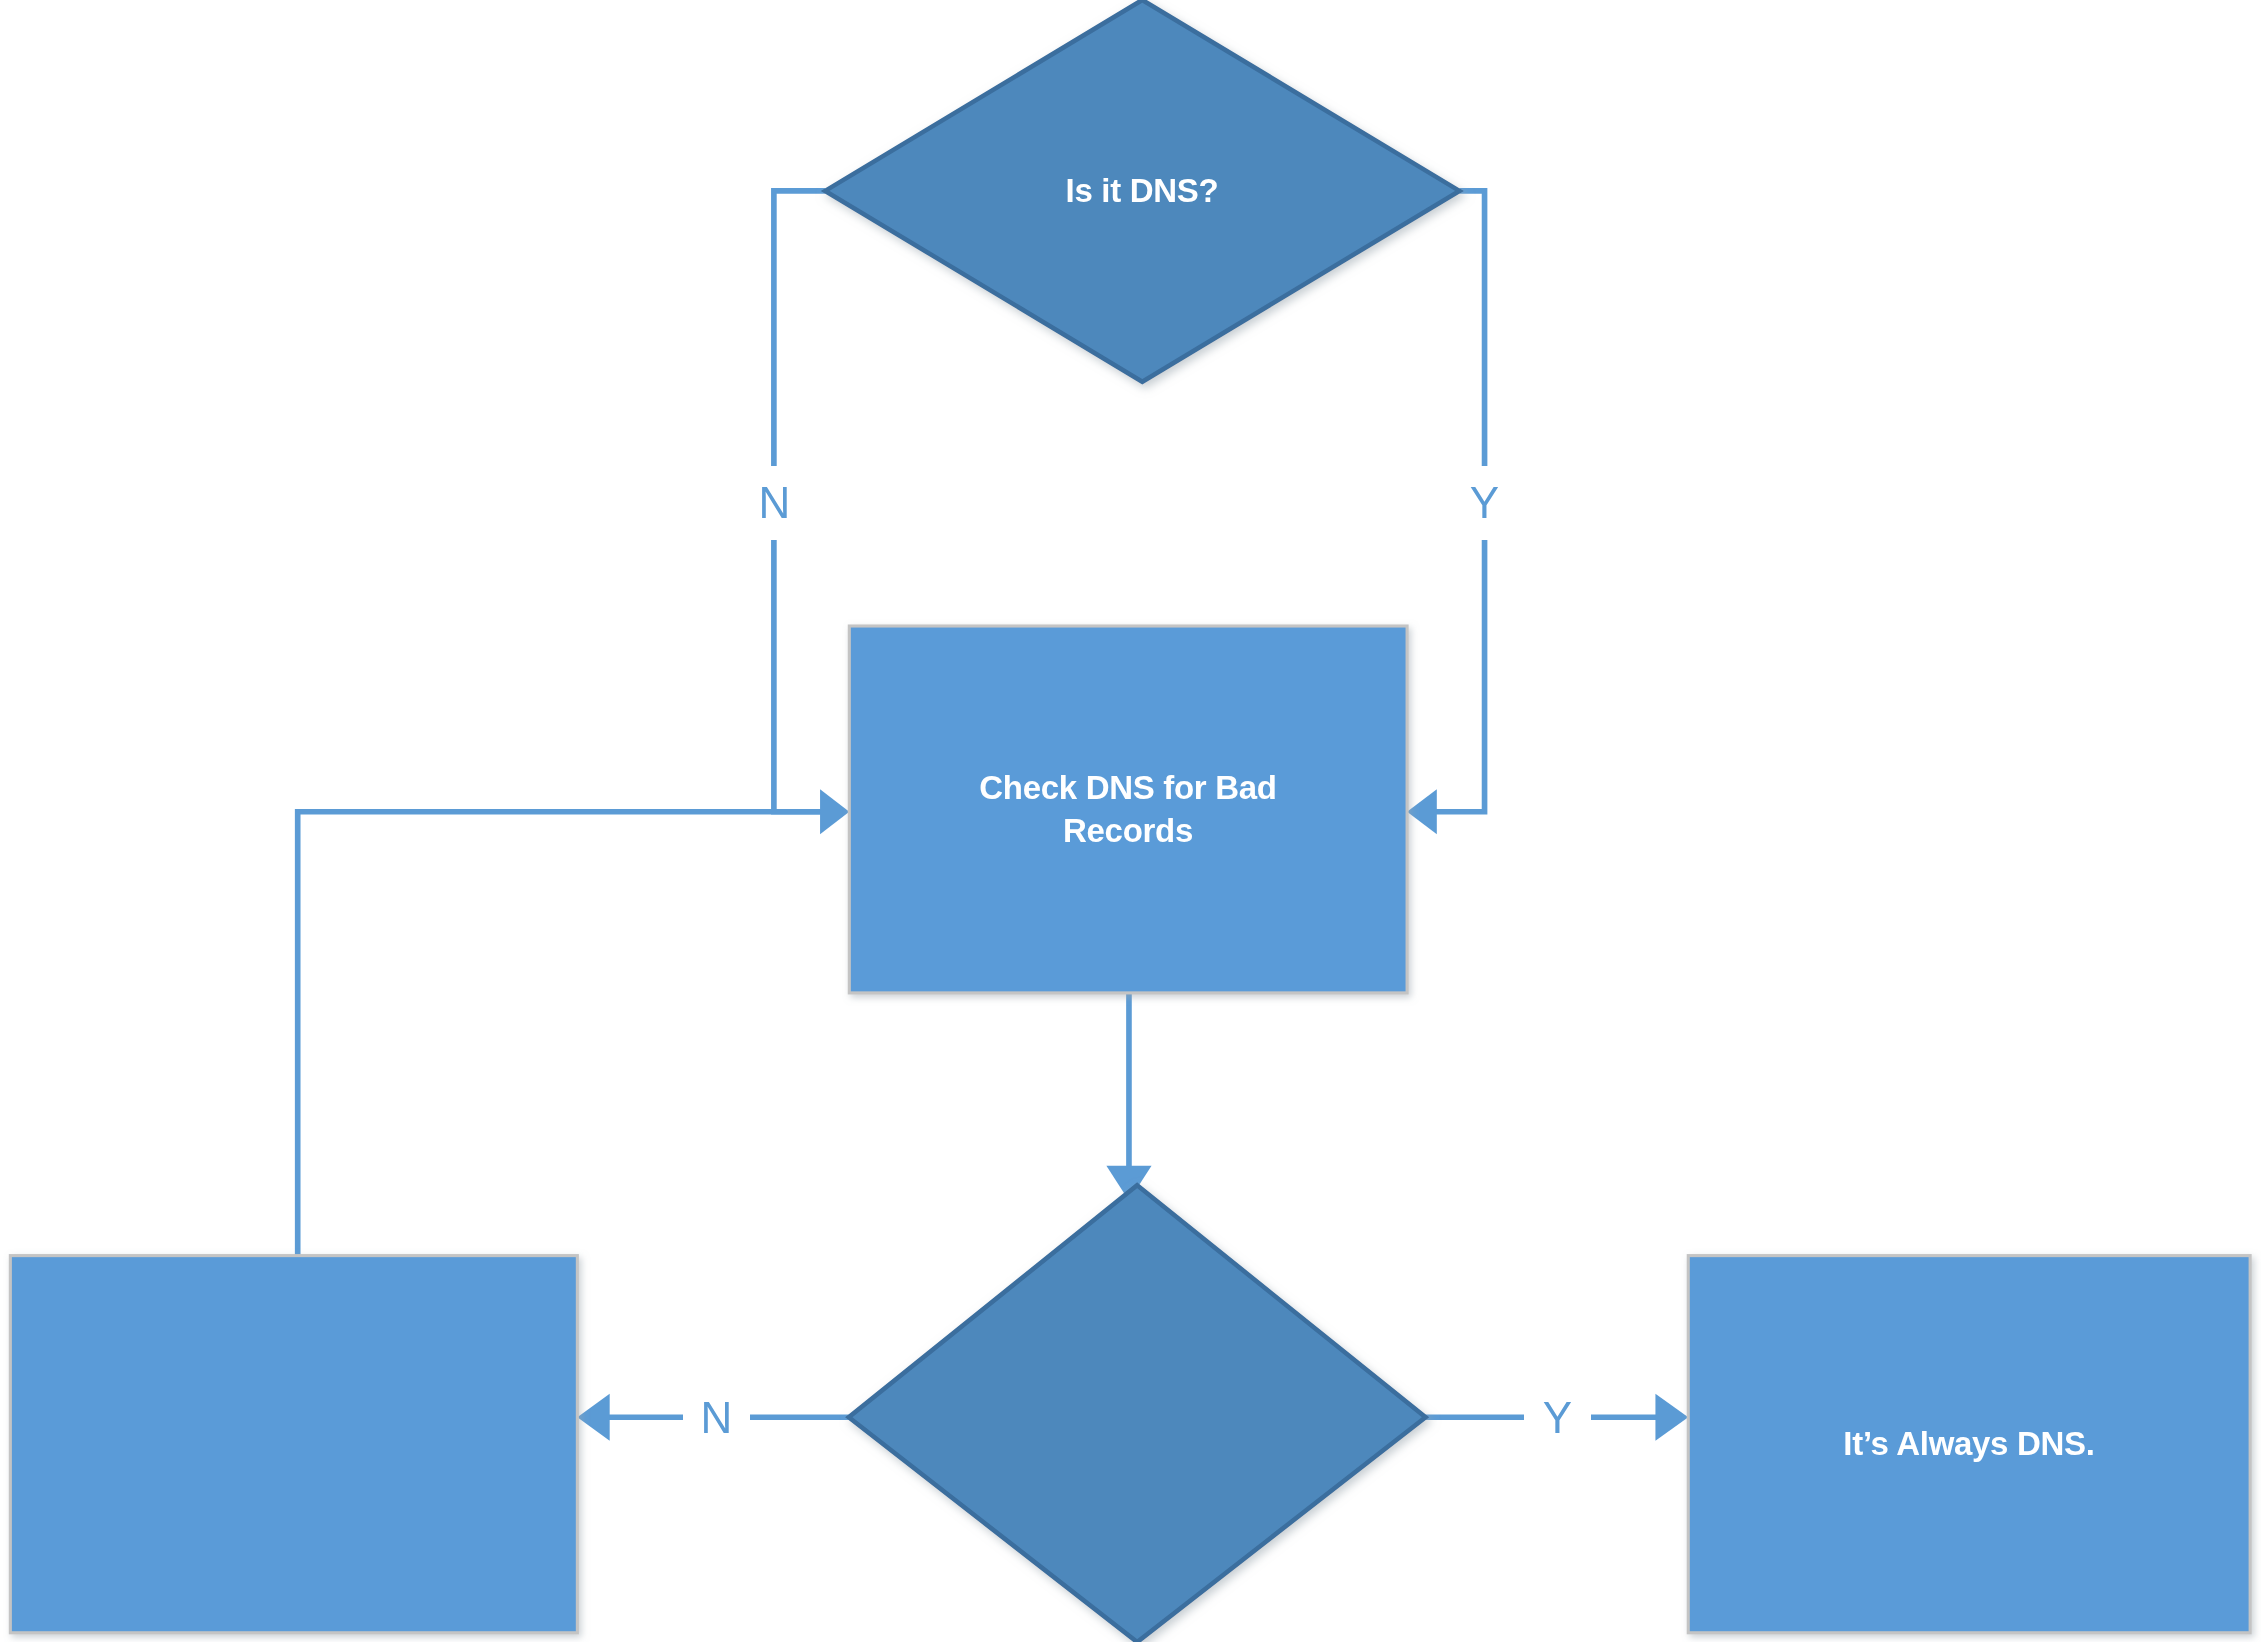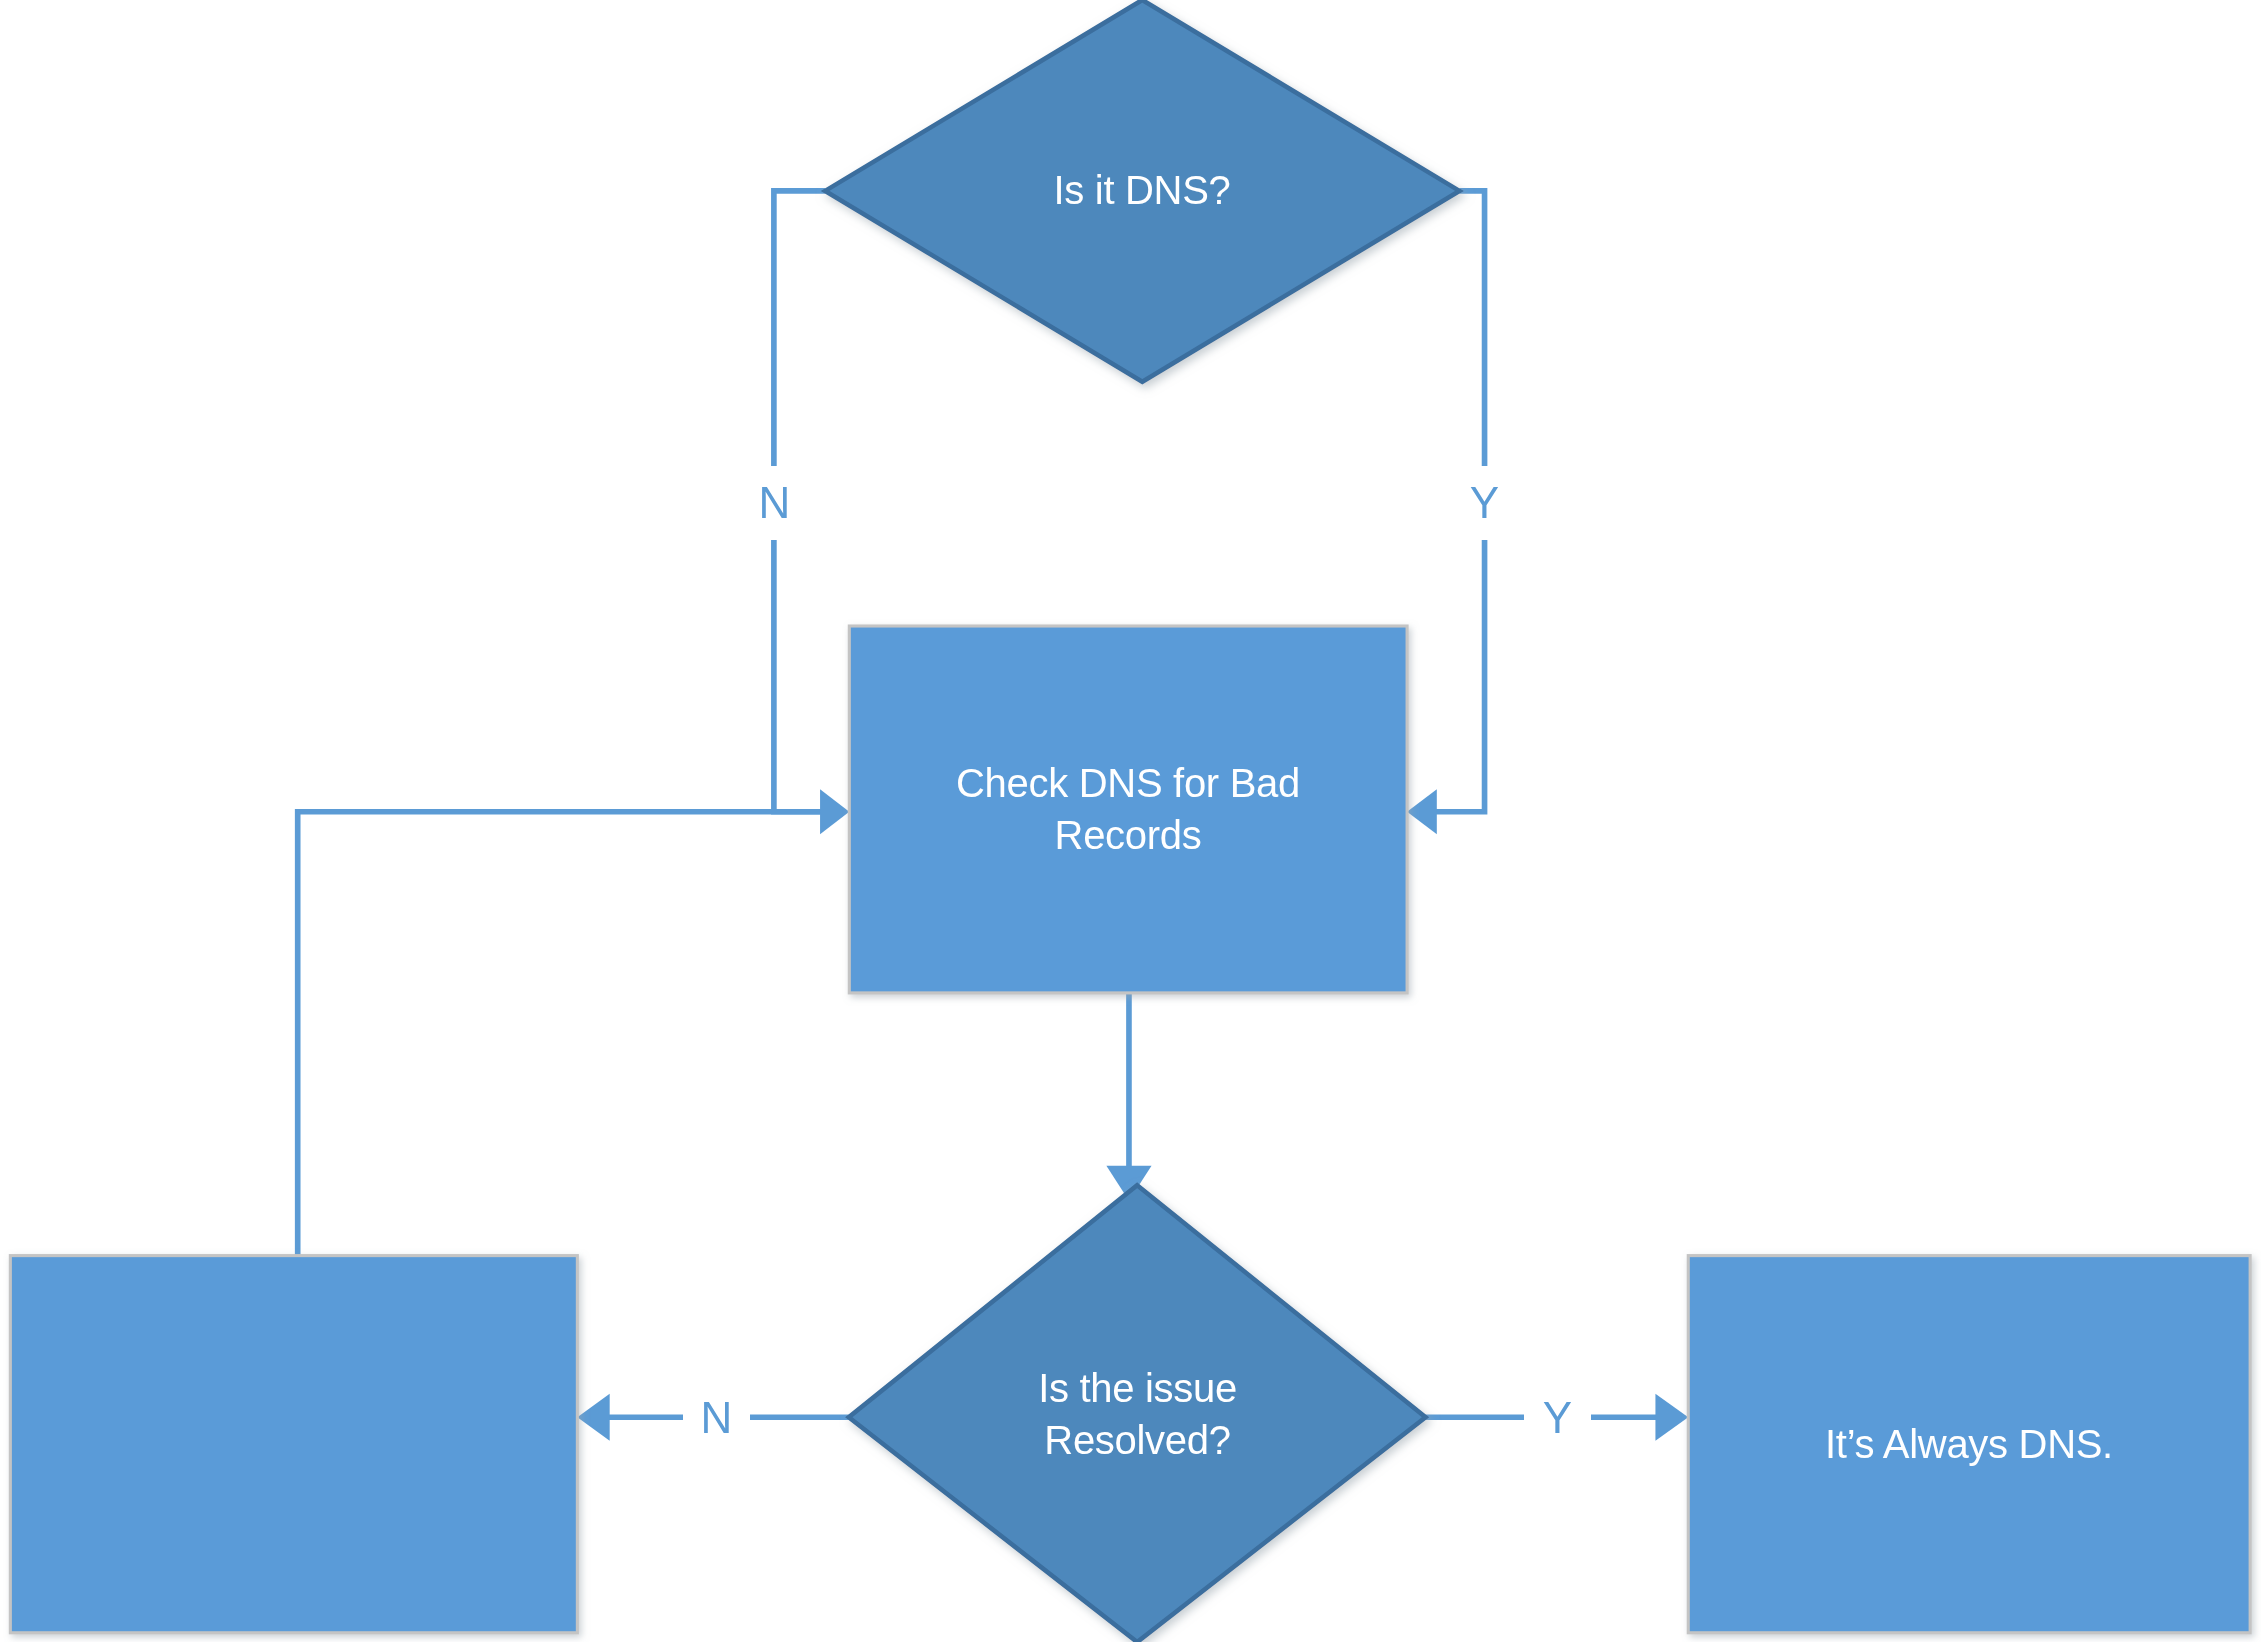--- a/index.html
+++ b/index.html
@@ -24,23 +24,23 @@
     height: 1642px;
   }
   .node-label {
     position: absolute;
     display: flex;
     align-items: center;
     justify-content: center;
     text-align: center;
     color: #ffffff;
     font-family: "Liberation Sans", sans-serif;
-    font-size: 40px;
+    font-size: 33px;
     line-height: 1.28;
-    font-weight: 400;
+    font-weight: 700;
     letter-spacing: -0.3px;
     pointer-events: none;
     white-space: pre-line;
   }
   .edge-label {
     position: absolute;
     display: flex;
     align-items: center;
     justify-content: center;
     color: #5B9BD5;
@@ -103,22 +103,20 @@
     <rect x="20" y="2447" width="1105" height="735" fill="#5A9BD8" stroke="#C4C4C4" stroke-width="6" filter="url(#boxshadow)"></rect>
 
     <rect x="3290" y="2447" width="1095" height="735" fill="#5A9BD8" stroke="#C4C4C4" stroke-width="6" filter="url(#boxshadow)"></rect>
   </svg>
 
   <div class="node-label" style="left:825px; top:0px; width:634px; height:382px;">Is it DNS?</div>
 
   <div class="node-label" style="left:849px; top:626px; width:558px; height:367px;">Check DNS for Bad
 Records</div>
 
-  <div class="node-label" style="left:849px; top:1186px; width:577px; height:457px;">Is the issue
-Resolved?</div>
 
 
   <div class="node-label" style="left:1688px; top:1256px; width:562px; height:377px;">It’s Always DNS.</div>
 
   <div class="edge-label" style="left:741px; top:466px; width:67px; height:74px;">N</div>
 
   <div class="edge-label" style="left:1451px; top:466px; width:67px; height:74px;">Y</div>
 
   <div class="edge-label" style="left:683px; top:1381px; width:67px; height:74px;">N</div>
 

